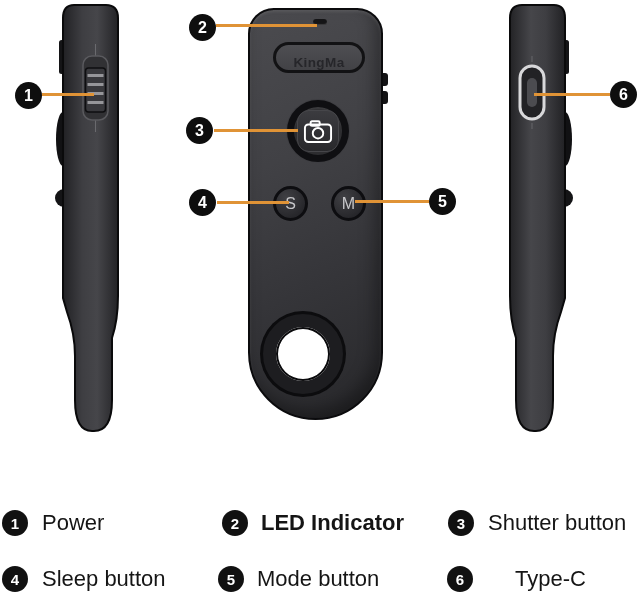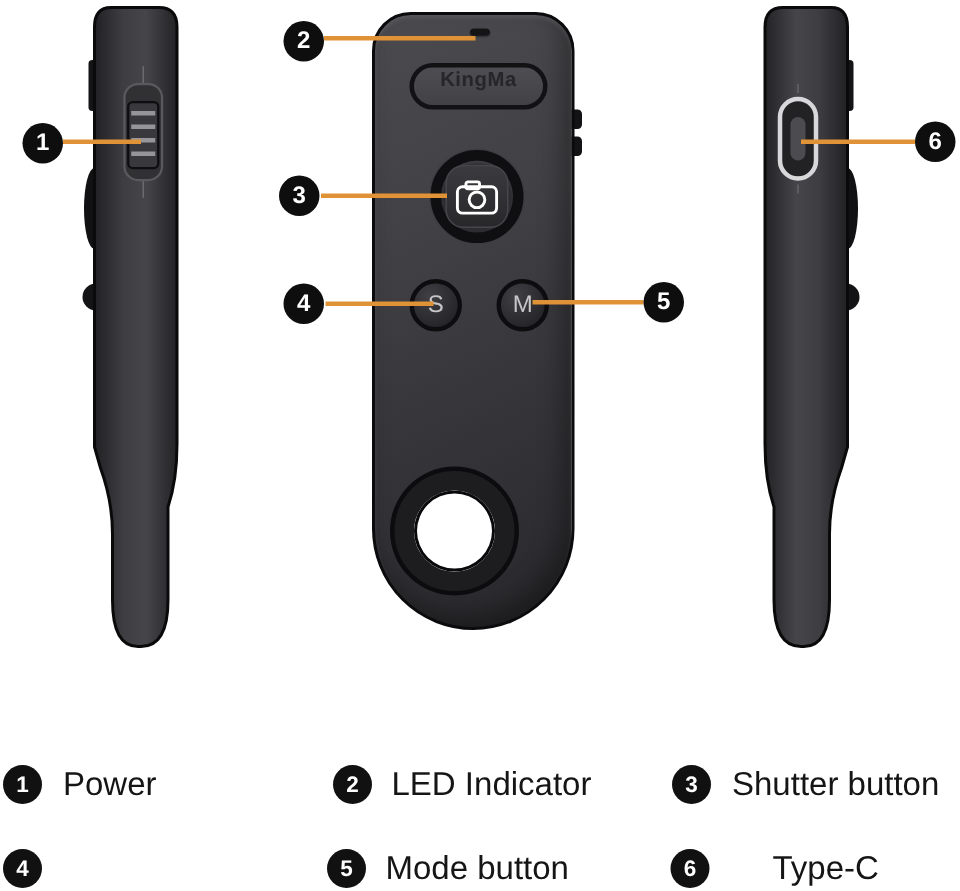--- a/index.html
+++ b/index.html
@@ -18,21 +18,21 @@
     z-index:2;
   }
   .led {
     position:absolute; left:313px; top:19px; width:14px; height:6px; border-radius:3px;
     background:#141416; box-shadow:inset 0 -1px 1px rgba(255,255,255,.18); z-index:3;
   }
   .logo-pill {
     position:absolute; left:273px; top:42px; width:92px; height:31px;
     border-radius:16px; background:linear-gradient(180deg,#4e4e52,#424246);
     border:3px solid #121214; z-index:3;
-    display:flex; align-items:flex-start; justify-content:center;
+    display:flex; align-items:flex-end; justify-content:center;
     color:#26262a; font-weight:bold; font-size:13.5px; letter-spacing:.4px;
   }
   .shutter {
     position:absolute; left:287px; top:100px; width:62px; height:62px; border-radius:50%;
     background:#2d2d30; border:7px solid #0f0f12; z-index:3;
     box-shadow:0 0 0 1px #3e3e42, inset 0 2px 2px rgba(255,255,255,.08);
     display:flex; align-items:center; justify-content:center;
   }
   .shutter-inner {
     width:42px; height:42px; border-radius:12px;
@@ -185,30 +185,31 @@
     </div>
 
   <div class="legend-num" style="left:2px;   top:510px;">
     <span>1</span>
     </div>
   <div class="legend-label" style="left:42px;  top:509px;">Power</div>
 
   <div class="legend-num" style="left:222px; top:510px;">
     <span>2</span>
     </div>
-  <div class="legend-label" style="left:261px; top:509px;">LED Indicator</div>
+  <div class="legend-label" style="left:261px; top:509px;font-weight:bold;">LED Indicator</div>
 
   <div class="legend-num" style="left:448px; top:510px;">
     <span>3</span>
     </div>
   <div class="legend-label" style="left:488px; top:509px;">Shutter button</div>
 
   <div class="legend-num" style="left:2px;   top:566px;">
     <span>4</span>
     </div>
+  <div class="legend-label" style="left:42px;  top:565px;">Sleep button</div>
 
   <div class="legend-num" style="left:218px; top:566px;">
     <span>5</span>
     </div>
   <div class="legend-label" style="left:257px; top:565px;">Mode button</div>
 
   <div class="legend-num" style="left:447px; top:566px;">
     <span>6</span>
     </div>
   <div class="legend-label" style="left:487px; top:565px;margin-left:28px;">Type-C</div>

